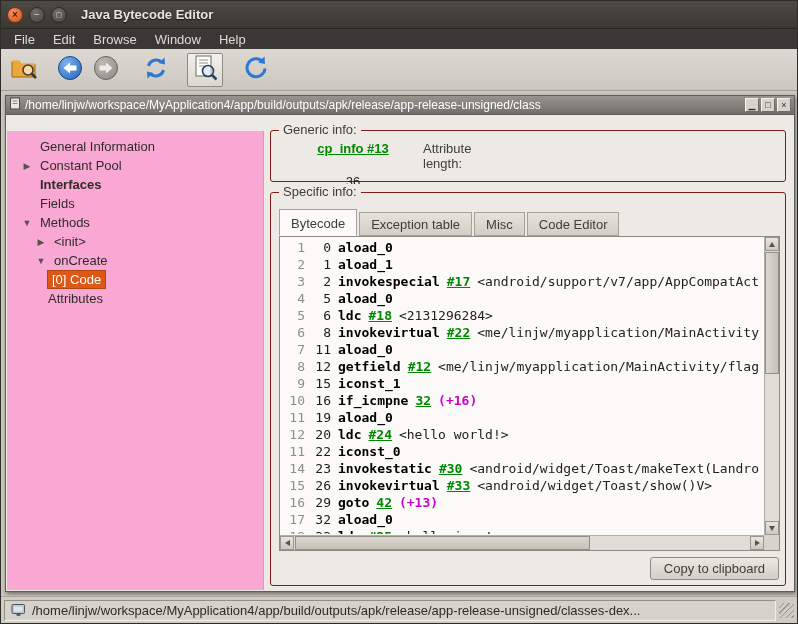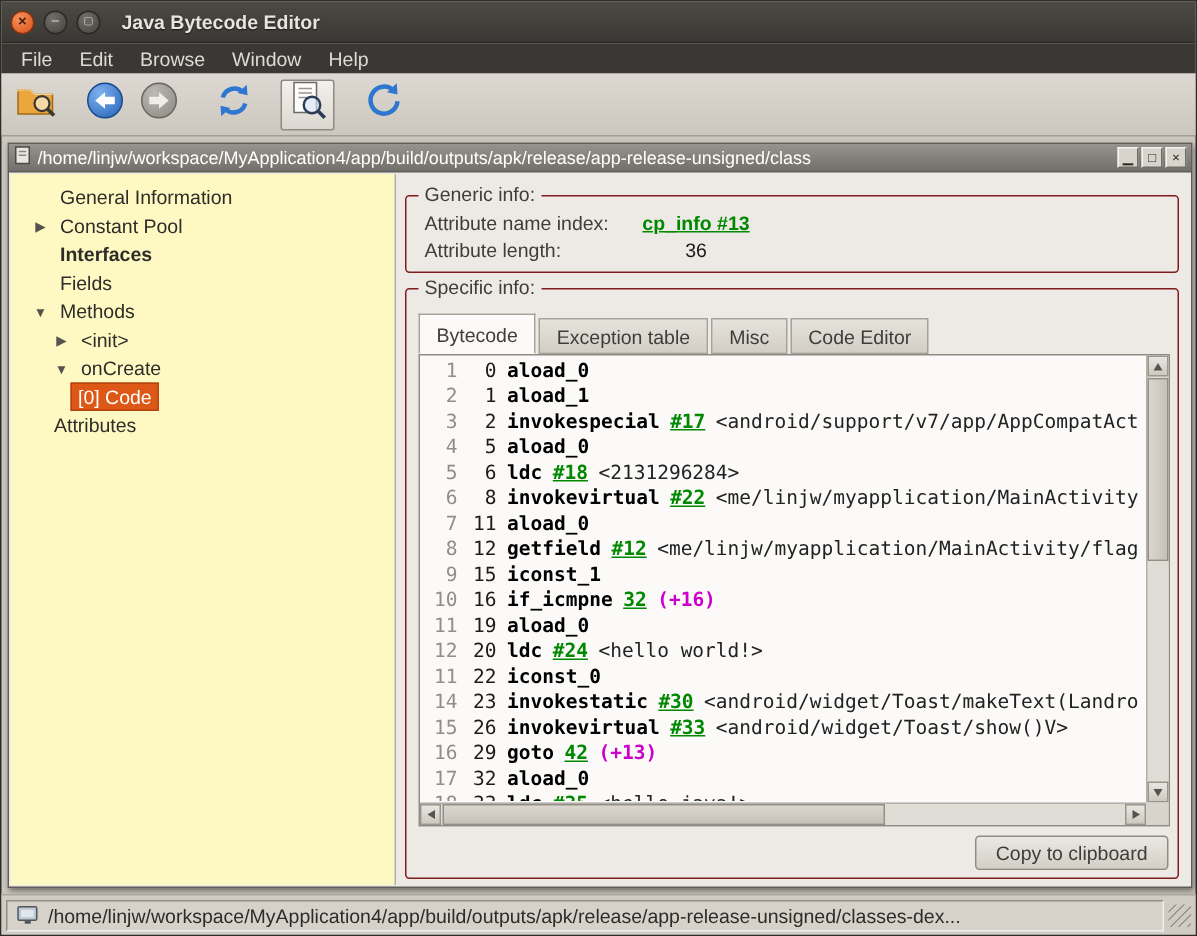--- a/index.html
+++ b/index.html
@@ -35,22 +35,22 @@
   .frame { position:absolute; left:4px; top:94px; width:790px; height:497px;
     background:#edeae5; border:1px solid #5f5d57; box-shadow:1px 2px 4px rgba(0,0,0,.45); }
   .frame-titlebar { height:19px; background:linear-gradient(#97948d,#716f69);
     display:flex; align-items:center; color:#fff; font-size:12px; padding:0 3px; border-bottom:1px solid #5f5d57; }
   .frame-title { flex:1; white-space:nowrap; overflow:hidden; margin-left:4px; }
   .frame-btn { width:14px; height:14px; background:#d8d4cc; border:1px solid;
     border-color:#f6f4f1 #6f6d67 #6f6d67 #f6f4f1; margin-left:2px; flex:none;
     font-size:9px; line-height:12px; text-align:center; color:#2e2c29; }
 
   
-  .tree-panel { position:absolute; left:1px; top:20px; width:257px; bottom:1px;
-    background:#fef9c3; border-right:1px solid #b3afa7; overflow:hidden; padding-top:6px; }
+  .tree-panel { position:absolute; left:1px; top:35px; width:257px; bottom:1px;
+    background:#f9a8d4; border-right:1px solid #b3afa7; overflow:hidden; padding-top:6px; }
   .tree-row { height:19px; display:flex; align-items:center; font-size:13px; color:#2e2c29; white-space:nowrap; }
   .tree-arrow { width:16px; flex:none; font-size:9px; color:#55534d; text-align:center; }
   .tree-label { padding:1px 4px; border:1px solid transparent; }
   .tree-label.sel { background:#dd5716; color:#fff; border-color:#b5440e; }
 
   
   .groupbox { position:absolute; border:1px solid #7f1d1d; border-radius:3px; }
   .gb-title { position:absolute; top:-9px; left:8px; background:#edeae5; padding:0 4px; font-size:13px; color:#3f3d39; }
 
   .generic-box { left:264px; top:34px; width:516px; height:52px; }
@@ -239,30 +239,29 @@
           <span class="tree-arrow">▶</span>
           <span class="tree-label">&lt;init&gt;</span>
         </div>
         <div class="tree-row" style="padding-left: 26px;">
           <span class="tree-arrow">▼</span>
           <span class="tree-label">onCreate</span>
         </div>
         <div class="tree-row" style="padding-left: 40px;">
           <span class="tree-label sel">[0] Code</span>
         </div>
-        <div class="tree-row" style="padding-left: 8px;">
+        <div class="tree-row" style="padding-left: 20px;">
           <span class="tree-arrow"></span>
           <span class="tree-label">Attributes</span>
         </div>
       </div>
 
     <div class="groupbox generic-box">
       <div class="gb-title">Generic info:</div>
       <div class="gi-grid">
-        <span>Attribute name index:</span>
         <span class="gi-value link">cp_info #13</span>
         <span>Attribute length:</span>
         <span class="gi-value">36</span>
       </div>
     </div>
 
     <div class="groupbox specific-box">
       <div class="gb-title">Specific info:</div>
 
       <div class="tab-bar">

